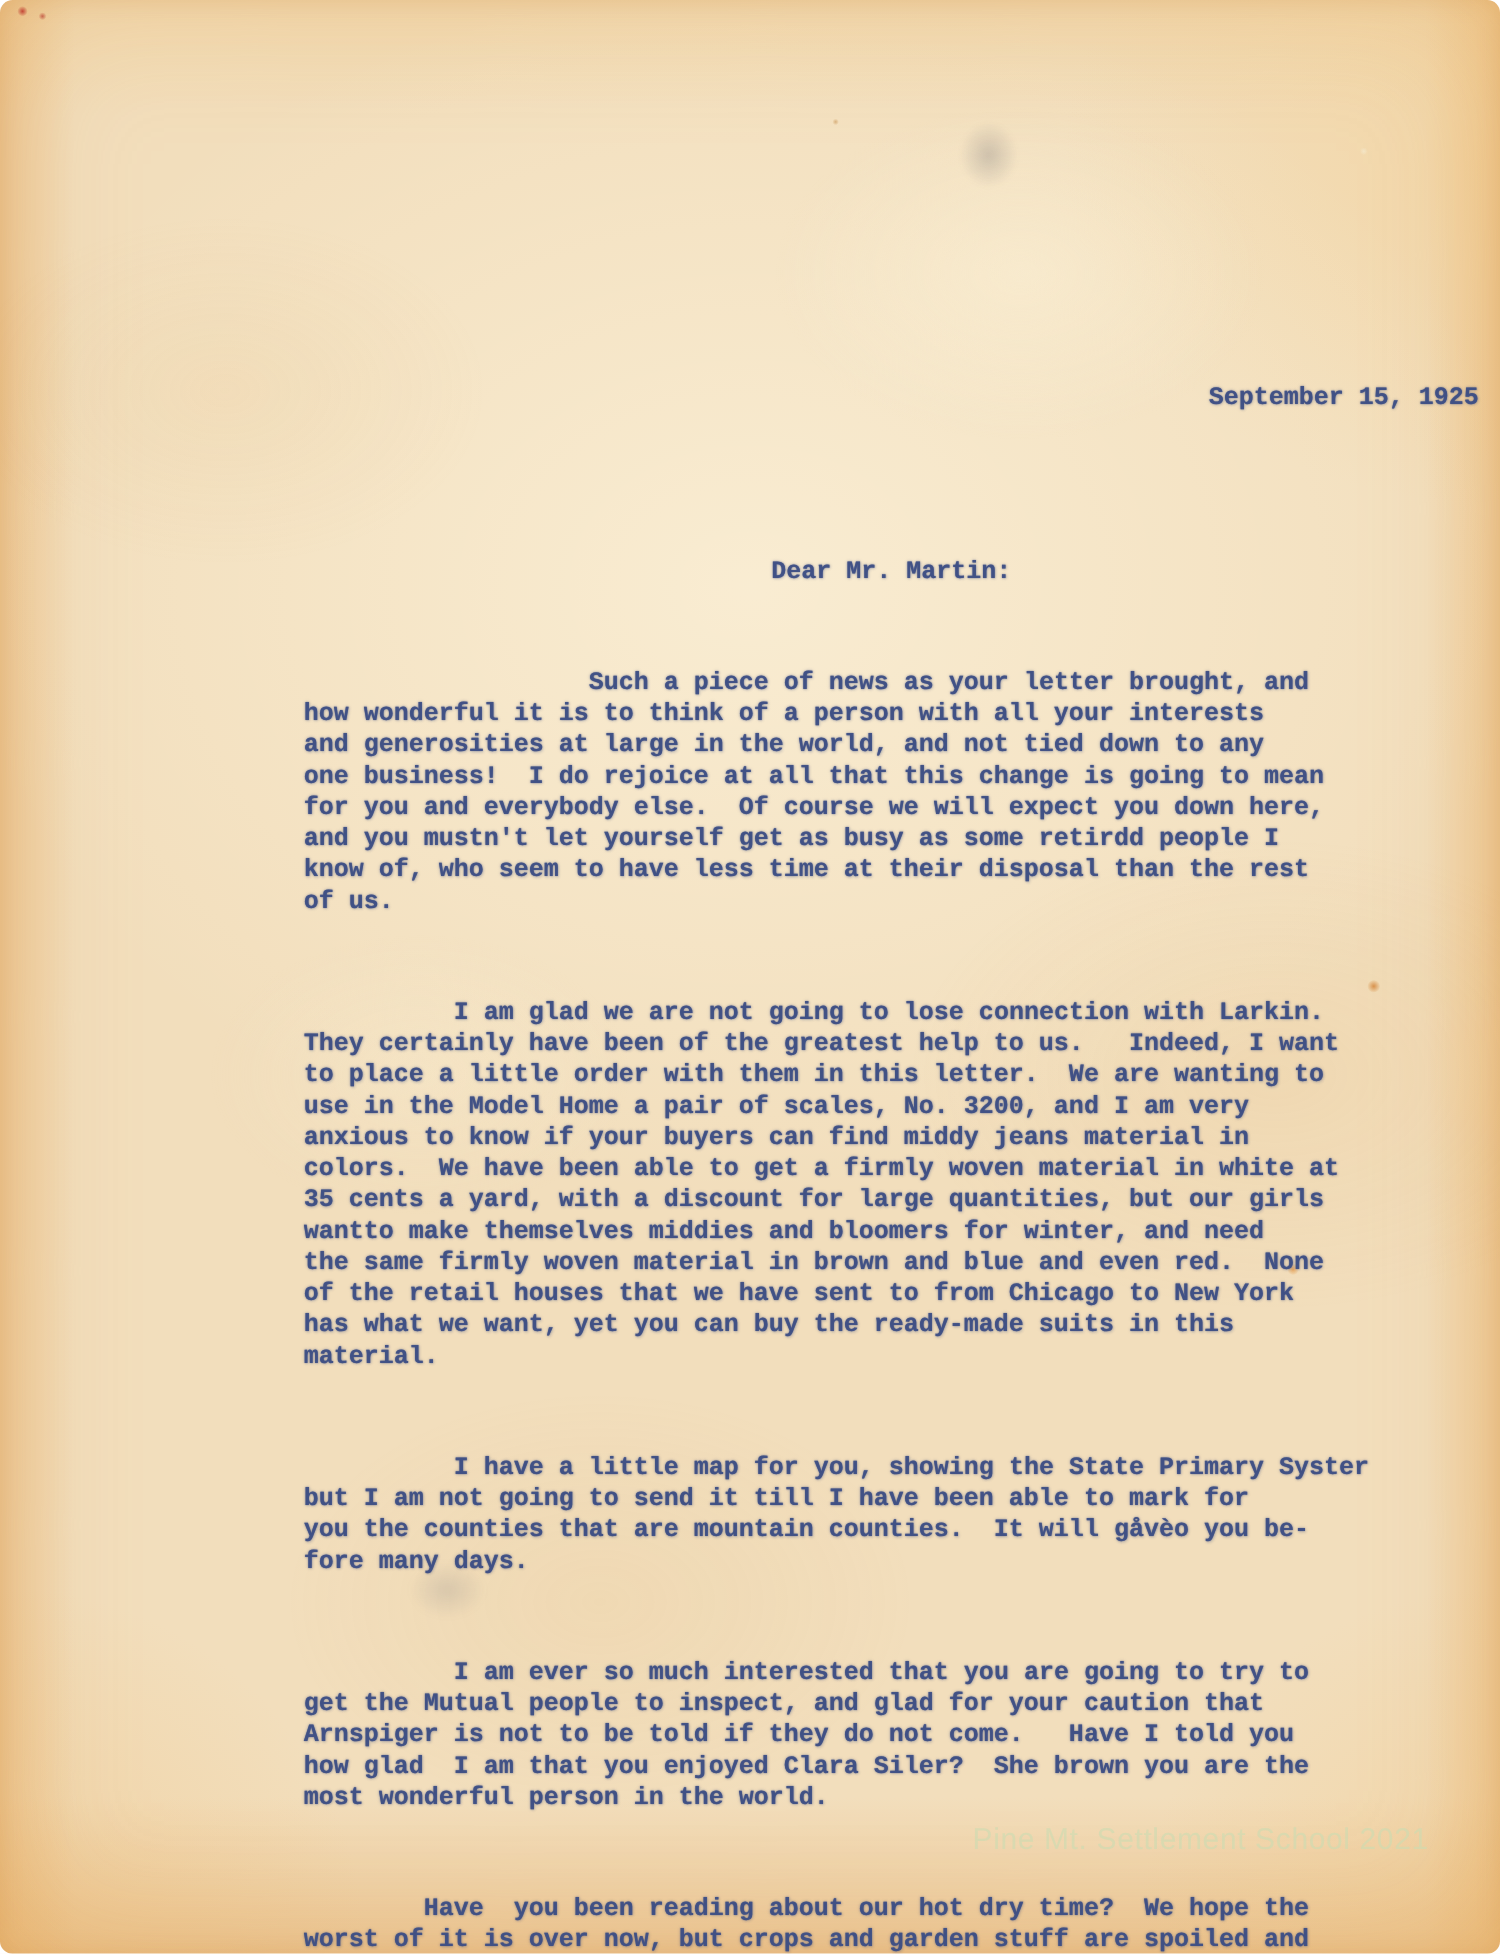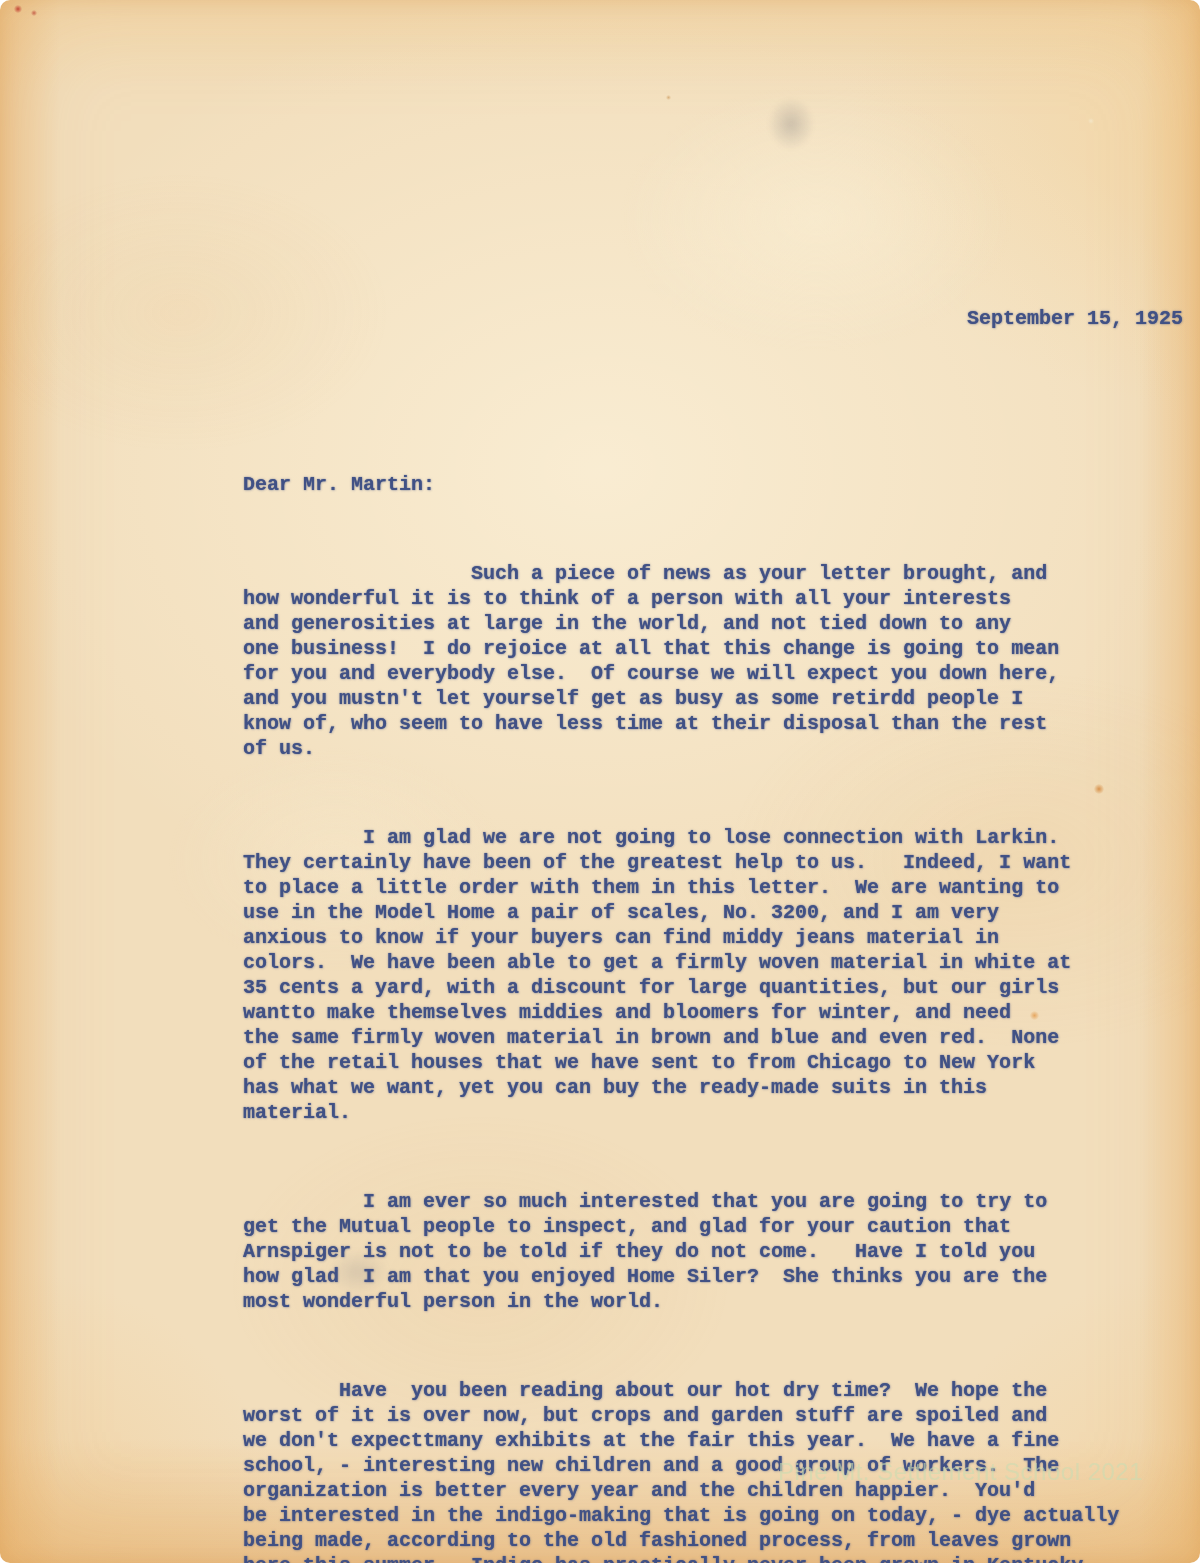--- a/index.html
+++ b/index.html
@@ -52,21 +52,22 @@
     font-weight: 700;
     color: rgba(62, 79, 132, 0.88);
     text-shadow: 0 0 1px rgba(62,79,132,0.85), 0 0 3px rgba(62,79,132,0.28), 1px 1px 2px rgba(62,79,132,0.12);
     white-space: pre-wrap;
   }
   .date-line {
     margin: 0 0 0 432px;
     text-align: right;
   }
   .salutation {
-    margin-top: 91px;
+    margin-top: 64px;
+    text-align: center;
   }
   .para {
     margin: 14px 0 0 0;
   }
   .para + .para {
     margin-top: 14px;
   }
   
   .watermark {
     position: absolute;
@@ -121,24 +122,28 @@
 to place a little order with them in this letter.  We are wanting to
 use in the Model Home a pair of scales, No. 3200, and I am very
 anxious to know if your buyers can find middy jeans material in
 colors.  We have been able to get a firmly woven material in white at
 35 cents a yard, with a discount for large quantities, but our girls
 wantto make themselves middies and bloomers for winter, and need
 the same firmly woven material in brown and blue and even red.  None
 of the retail houses that we have sent to from Chicago to New York
 has what we want, yet you can buy the ready-made suits in this
 material.</div>
+    <div class="para">          I have a little map for you, showing the State Primary Syster
+but I am not going to send it till I have been able to mark for
+you the counties that are mountain counties.  It will gåvèo you be-
+fore many days.</div>
     <div class="para">          I am ever so much interested that you are going to try to
 get the Mutual people to inspect, and glad for your caution that
 Arnspiger is not to be told if they do not come.   Have I told you
-how glad  I am that you enjoyed Home Siler?  She thinks you are the
+how glad  I am that you enjoyed Clara Siler?  She brown you are the
 most wonderful person in the world.</div>
     <div class="para">        Have  you been reading about our hot dry time?  We hope the
 worst of it is over now, but crops and garden stuff are spoiled and
 we don't expecttmany exhibits at the fair this year.  We have a fine
 school, - interesting new children and a good group of workers.  The
 organization is better every year and the children happier.  You'd
 be interested in the indigo-making that is going on today, - dye actually
 being made, according to the old fashioned process, from leaves grown
 here this summer.  Indigo has practically never been grown in Kentucky
 before.</div>

